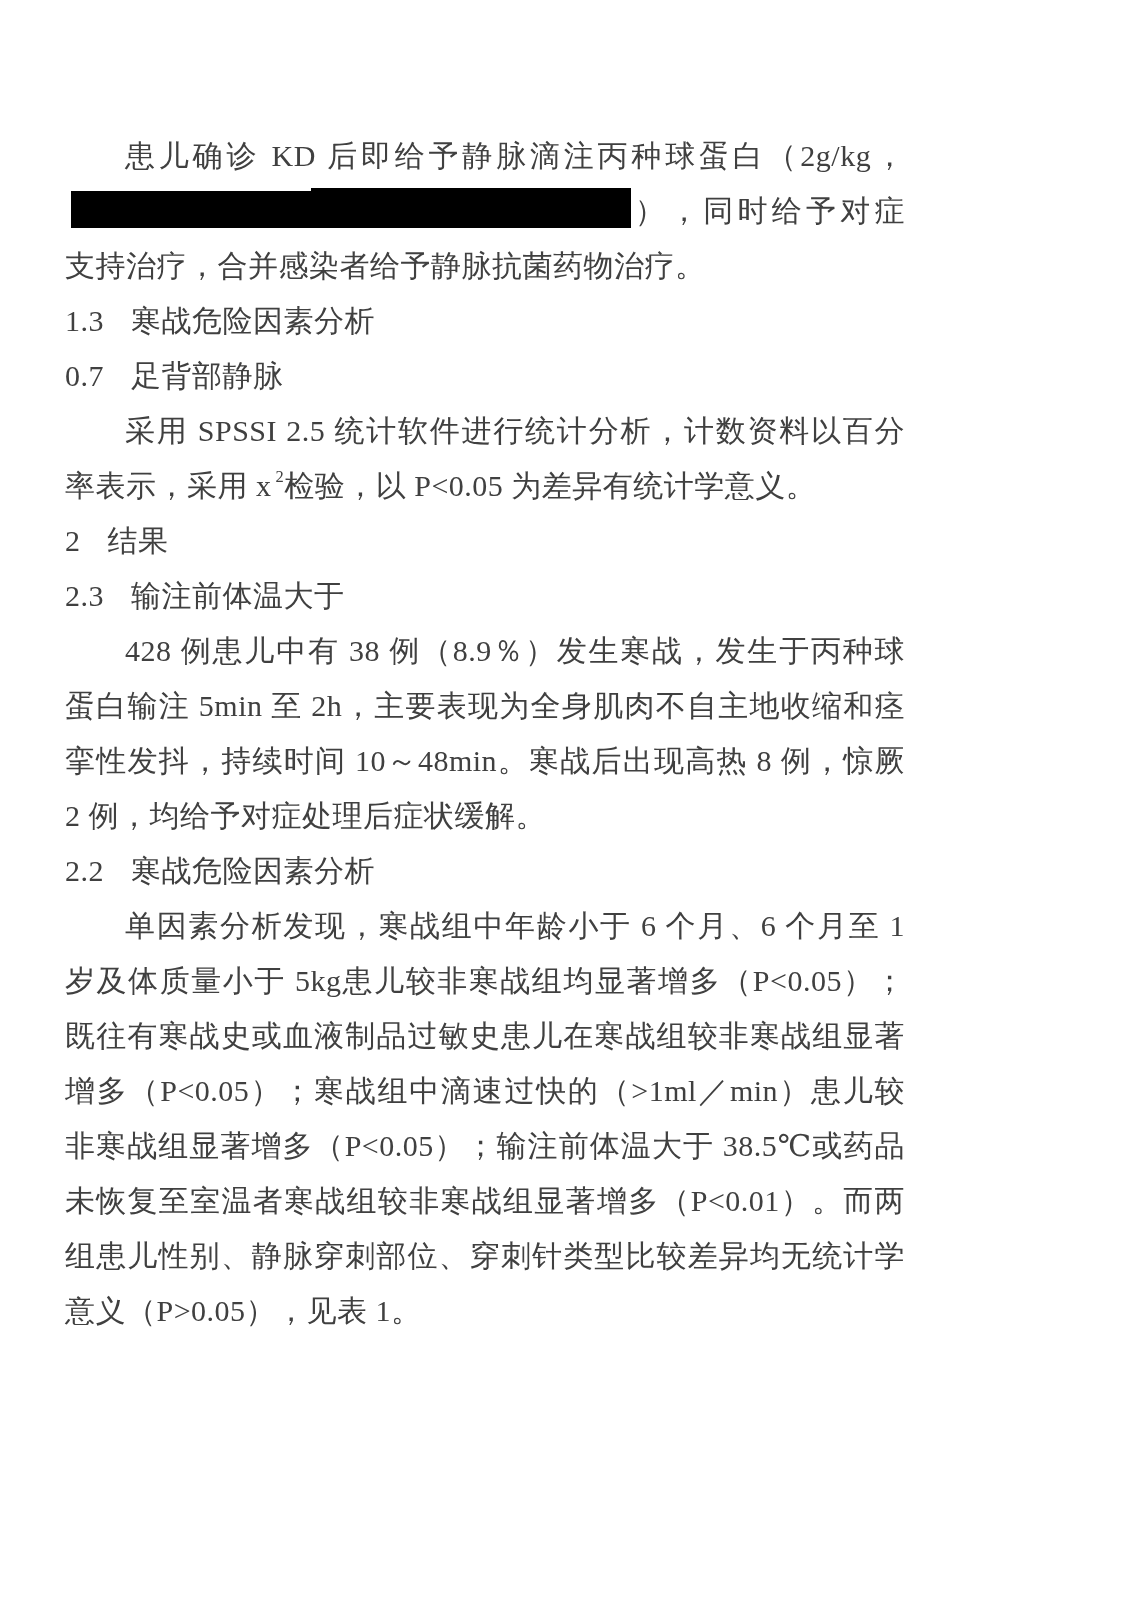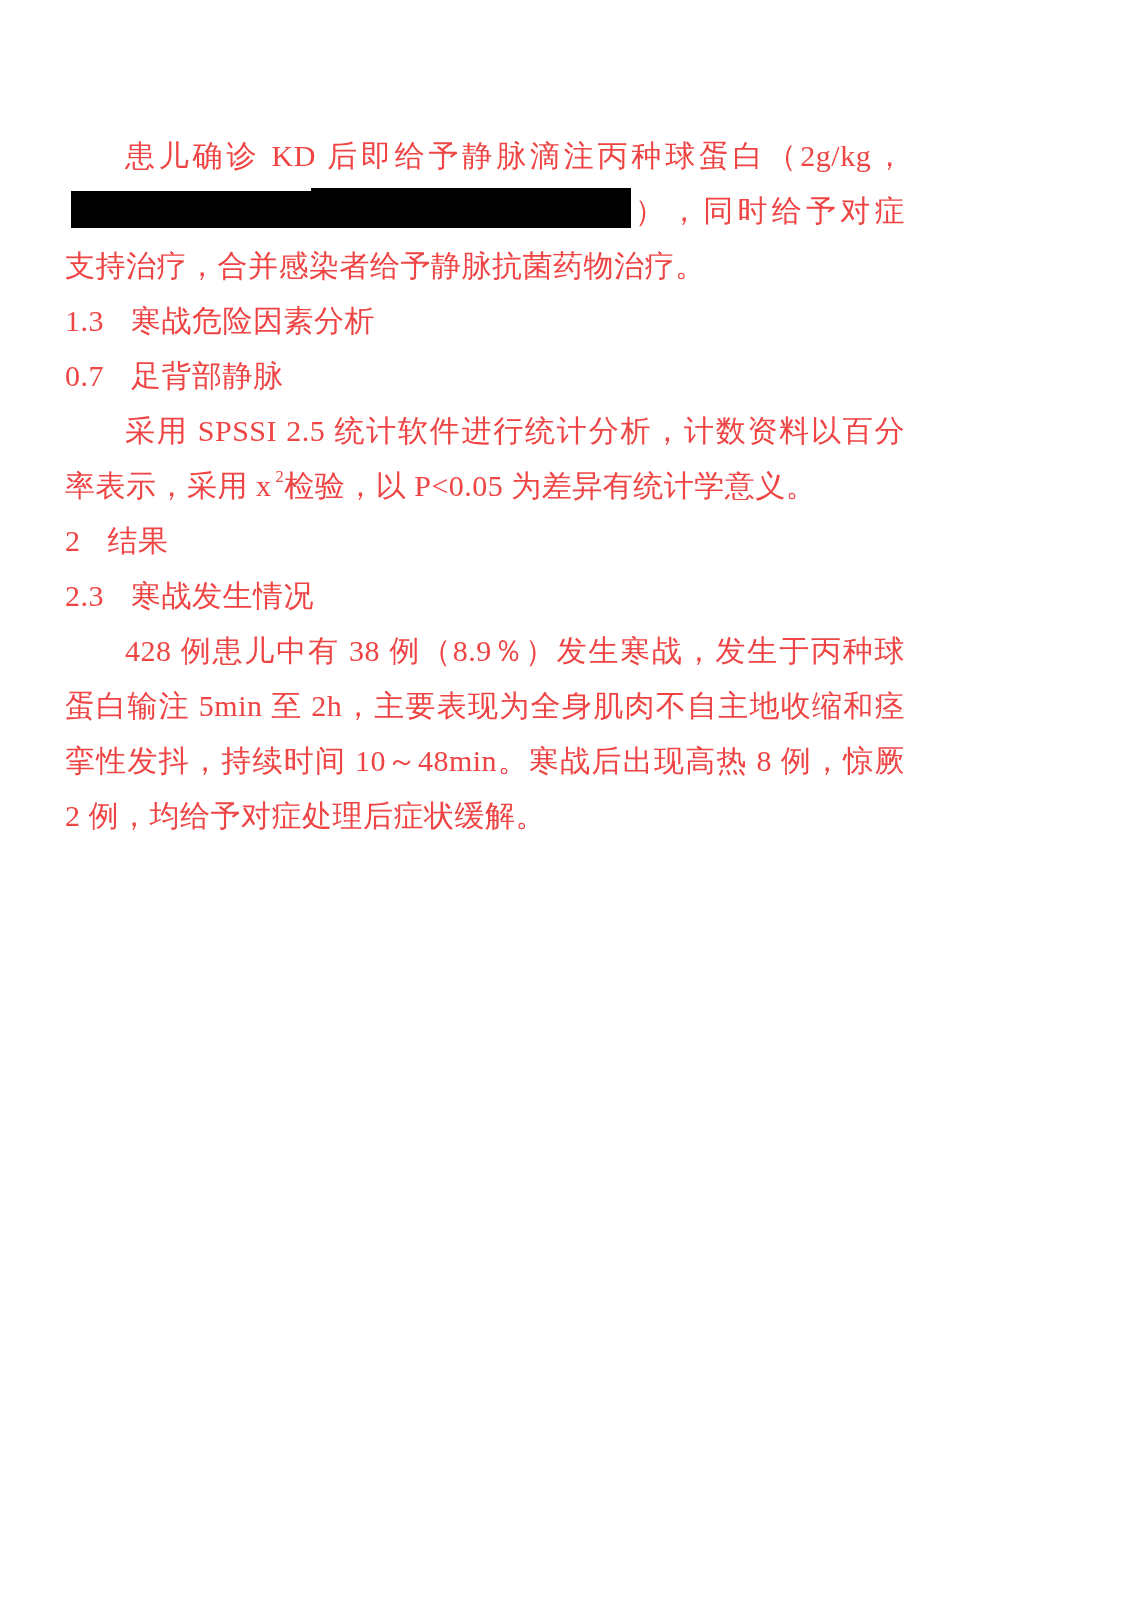--- a/index.html
+++ b/index.html
@@ -11,21 +11,21 @@
     height: 1600px;
     background: #ffffff;
     overflow: hidden;
     font-family: "Liberation Serif", "DejaVu Serif", serif;
   }
   .page {
     box-sizing: border-box;
     width: 970px;
     height: 1600px;
     padding: 128px 65px 0 65px;
-    color: #ef4444;
+    color: #404040;
   }
   .doc {
     font-size: 30px;
     line-height: 55px;
     text-align: justify;
     text-align-last: left;
     text-justify: inter-character;
     letter-spacing: 0.5px;
   }
   p {
@@ -75,20 +75,22 @@
 
     <p class="heading"><span>1.3</span><span class="h-title">寒战危险因素分析</span></p>
 
 
     <p class="heading"><span>0.7</span><span class="h-title">足背部静脉</span></p>
 
     <p class="body-para"><span>采用 SPSSI 2.5 统计软件进行统计分析，计数资料以百分率表示，采用 </span><span class="nowrap"><span>x</span><sup>2</sup></span><span>检验，以 P&lt;0.05 为差异有统计学意义。</span></p>
 
     <p class="heading"><span>2</span><span class="h-title">结果</span></p>
 
-    <p class="heading"><span>2.3</span><span class="h-title">寒战发生情况</span></p>
+    <p class="heading"><span>2.3</span><span class="h-title">输注前体温大于</span></p>
 
     <p class="body-para">428 例患儿中有 38 例（8.9％）发生寒战，发生于丙种球蛋白输注 5min 至 2h，主要表现为全身肌肉不自主地收缩和痉挛性发抖，持续时间 10～48min。寒战后出现高热 8 例，惊厥 2 例，均给予对症处理后症状缓解。</p>
 
+    <p class="heading"><span>2.2</span><span class="h-title">寒战危险因素分析</span></p>
 
+    <p class="body-para">单因素分析发现，寒战组中年龄小于 6 个月、6 个月至 1 岁及体质量小于 5kg患儿较非寒战组均显著增多（P&lt;0.05）；既往有寒战史或血液制品过敏史患儿在寒战组较非寒战组显著增多（P&lt;0.05）；寒战组中滴速过快的（&gt;1ml／min）患儿较非寒战组显著增多（P&lt;0.05）；输注前体温大于 38.5℃或药品未恢复至室温者寒战组较非寒战组显著增多（P&lt;0.01）。而两组患儿性别、静脉穿刺部位、穿刺针类型比较差异均无统计学意义（P&gt;0.05），见表 1。</p>
 
   </div>
 </div>
 
 </body></html>

